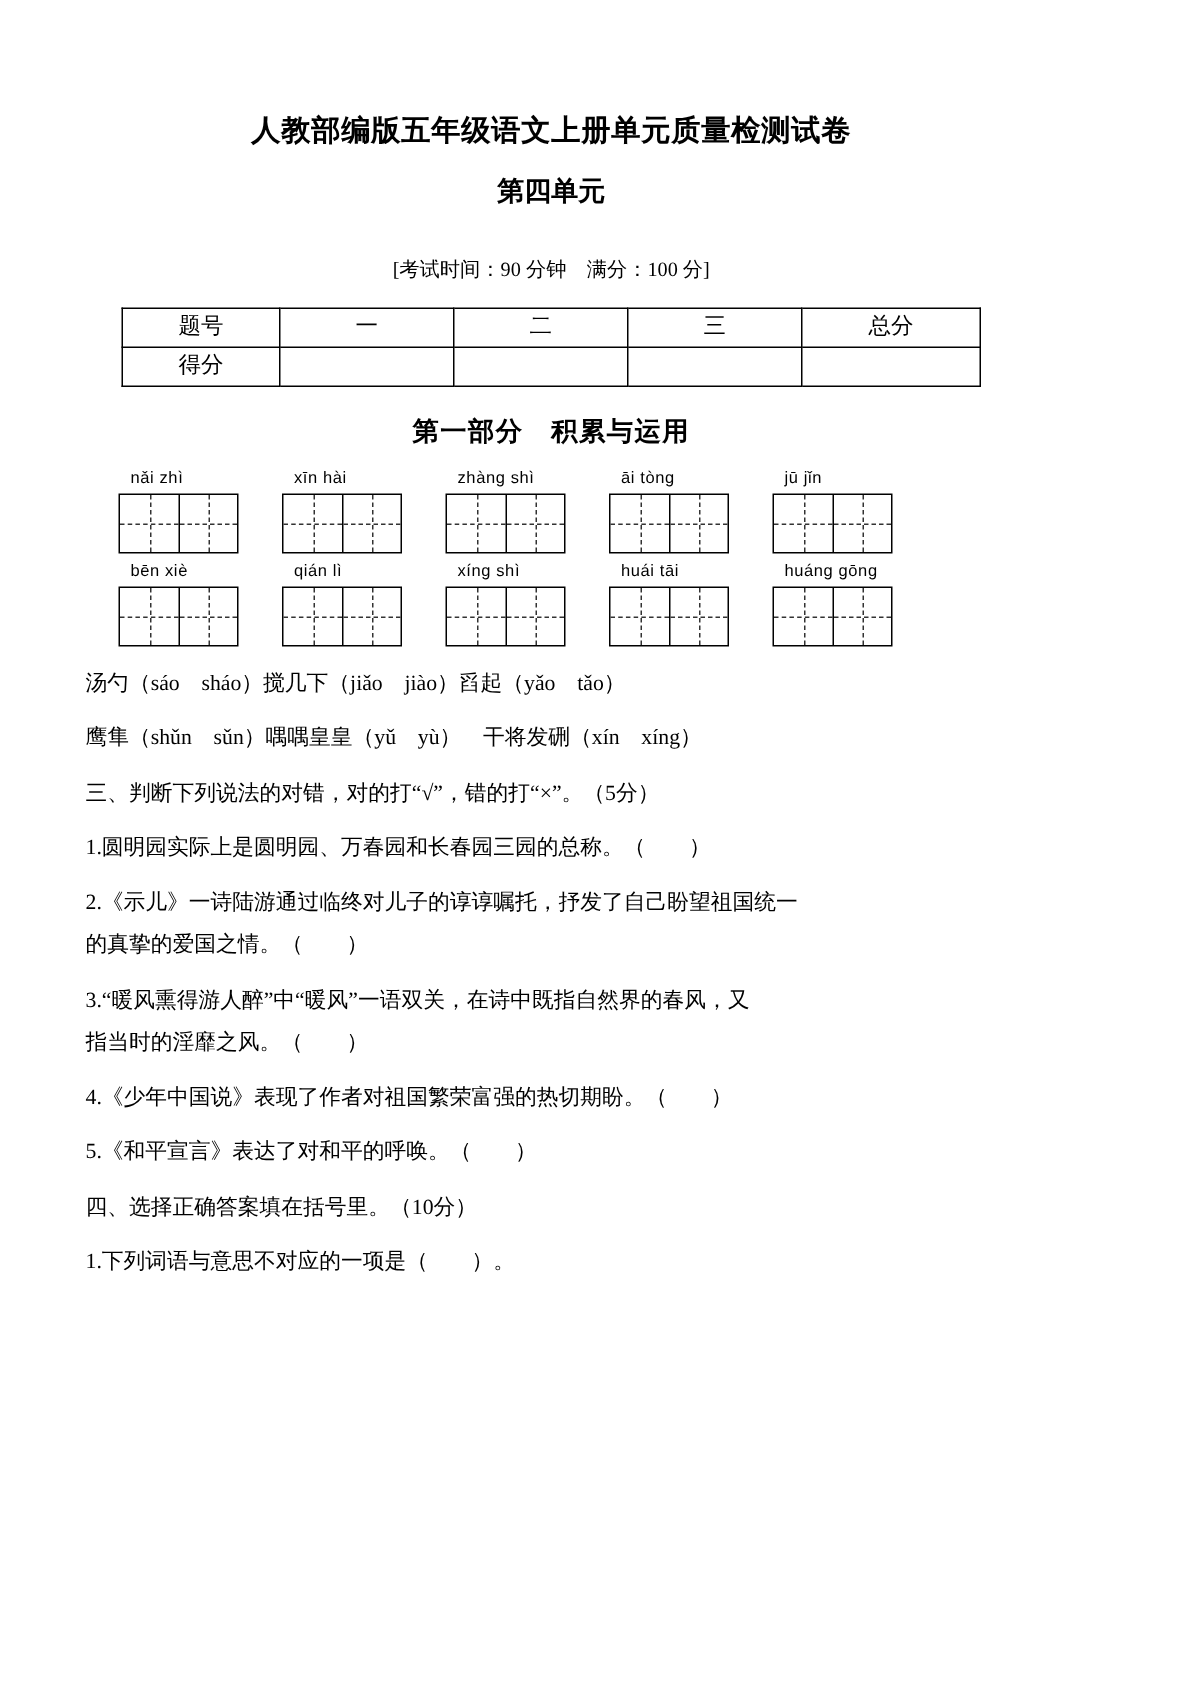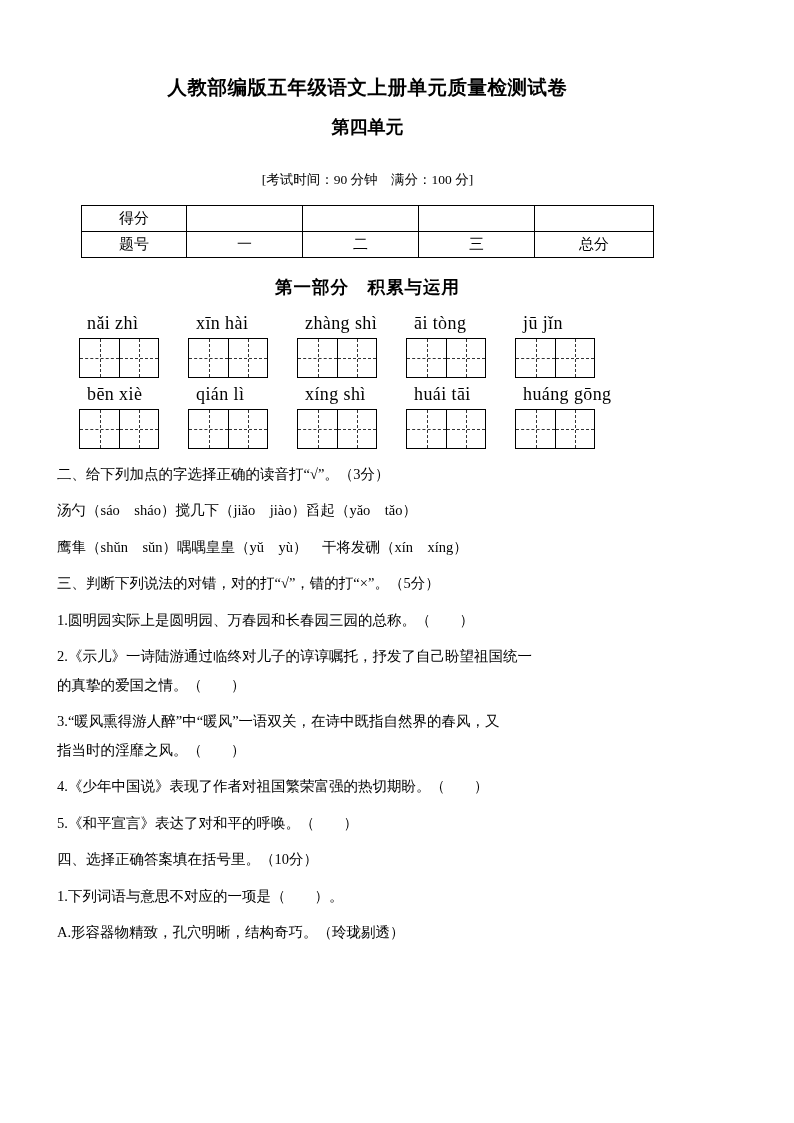--- a/index.html
+++ b/index.html
@@ -96,22 +96,22 @@
     margin: 0;
     padding-top: 6px;
     line-height: 1.55;
   }
 
   
   .pinyin-block { padding-top: 14px; }
   .pinyin-row {
     display: flex;
     padding-left: 22px;
-    font-family: Liberation Serif, serif;
-    font-size: 18px;
+    font-family: Liberation Sans, sans-serif;
+    font-size: 11px;
     letter-spacing: 0.4px;
   }
   .pinyin-cell {
     width: 109px;
     text-align: left;
     padding-left: 8px;
     box-sizing: border-box;
     white-space: nowrap;
   }
   .grid-row {
@@ -166,32 +166,32 @@
 
 <div class="page">
 
   <h1 class="doc-title">人教部编版五年级语文上册单元质量检测试卷</h1>
   <h2 class="doc-subtitle">第四单元</h2>
   <p class="exam-meta">[考试时间：90 分钟　满分：100 分]</p>
 
   <table class="score-table">
     <tbody>
         <tr>
+      <td class="label-col">题号</td>
+      <td class="num-col">一</td>
+      <td class="num-col">二</td>
+      <td class="num-col">三</td>
+      <td class="total-col">总分</td>
+    </tr>
+    <tr>
       <td class="label-col">得分</td>
       <td class="num-col"></td>
       <td class="num-col"></td>
       <td class="num-col"></td>
       <td class="total-col"></td>
-    </tr>
-    <tr>
-      <td class="label-col">题号</td>
-      <td class="num-col">一</td>
-      <td class="num-col">二</td>
-      <td class="num-col">三</td>
-      <td class="total-col">总分</td>
     </tr>
   </tbody>
     </table>
 
   <h3 class="part-title">第一部分　积累与运用</h3>
 
 
   <div class="pinyin-block">
     <div class="pinyin-row">
       <div class="pinyin-cell">nǎi zhì</div>
@@ -267,30 +267,28 @@
         </div>
       <div class="grid-cell">
           <div class="tianzi">
             <div class="half"></div>
             <div class="half"></div>
           </div>
         </div>
     </div>
   </div>
 
-  <p class="q-line">二、给下列加点的字选择正确的读音打“√”。（3分）</p>
   <p class="q-line">汤勺（sáo　sháo）搅几下（jiǎo　jiào）舀起（yǎo　tǎo）</p>
   <p class="q-line">鹰隼（shǔn　sǔn）喁喁皇皇（yǔ　yù）　干将发硎（xín　xíng）</p>
 
   <p class="q-line">三、判断下列说法的对错，对的打“√”，错的打“×”。（5分）</p>
   <p class="q-line">1.圆明园实际上是圆明园、万春园和长春园三园的总称。（　　）</p>
   <p class="q-line">2.《示儿》一诗陆游通过临终对儿子的谆谆嘱托，抒发了自己盼望祖国统一</p>
   <p class="q-line-cont">的真挚的爱国之情。（　　）</p>
   <p class="q-line">3.“暖风熏得游人醉”中“暖风”一语双关，在诗中既指自然界的春风，又</p>
   <p class="q-line-cont">指当时的淫靡之风。（　　）</p>
   <p class="q-line">4.《少年中国说》表现了作者对祖国繁荣富强的热切期盼。（　　）</p>
   <p class="q-line">5.《和平宣言》表达了对和平的呼唤。（　　）</p>
 
   <p class="q-line">四、选择正确答案填在括号里。（10分）</p>
   <p class="q-line">1.下列词语与意思不对应的一项是（　　）。</p>
-  <p class="q-line">A.形容器物精致，孔穴明晰，结构奇巧。（玲珑剔透）</p>
 
 </div>
 
 </body></html>

